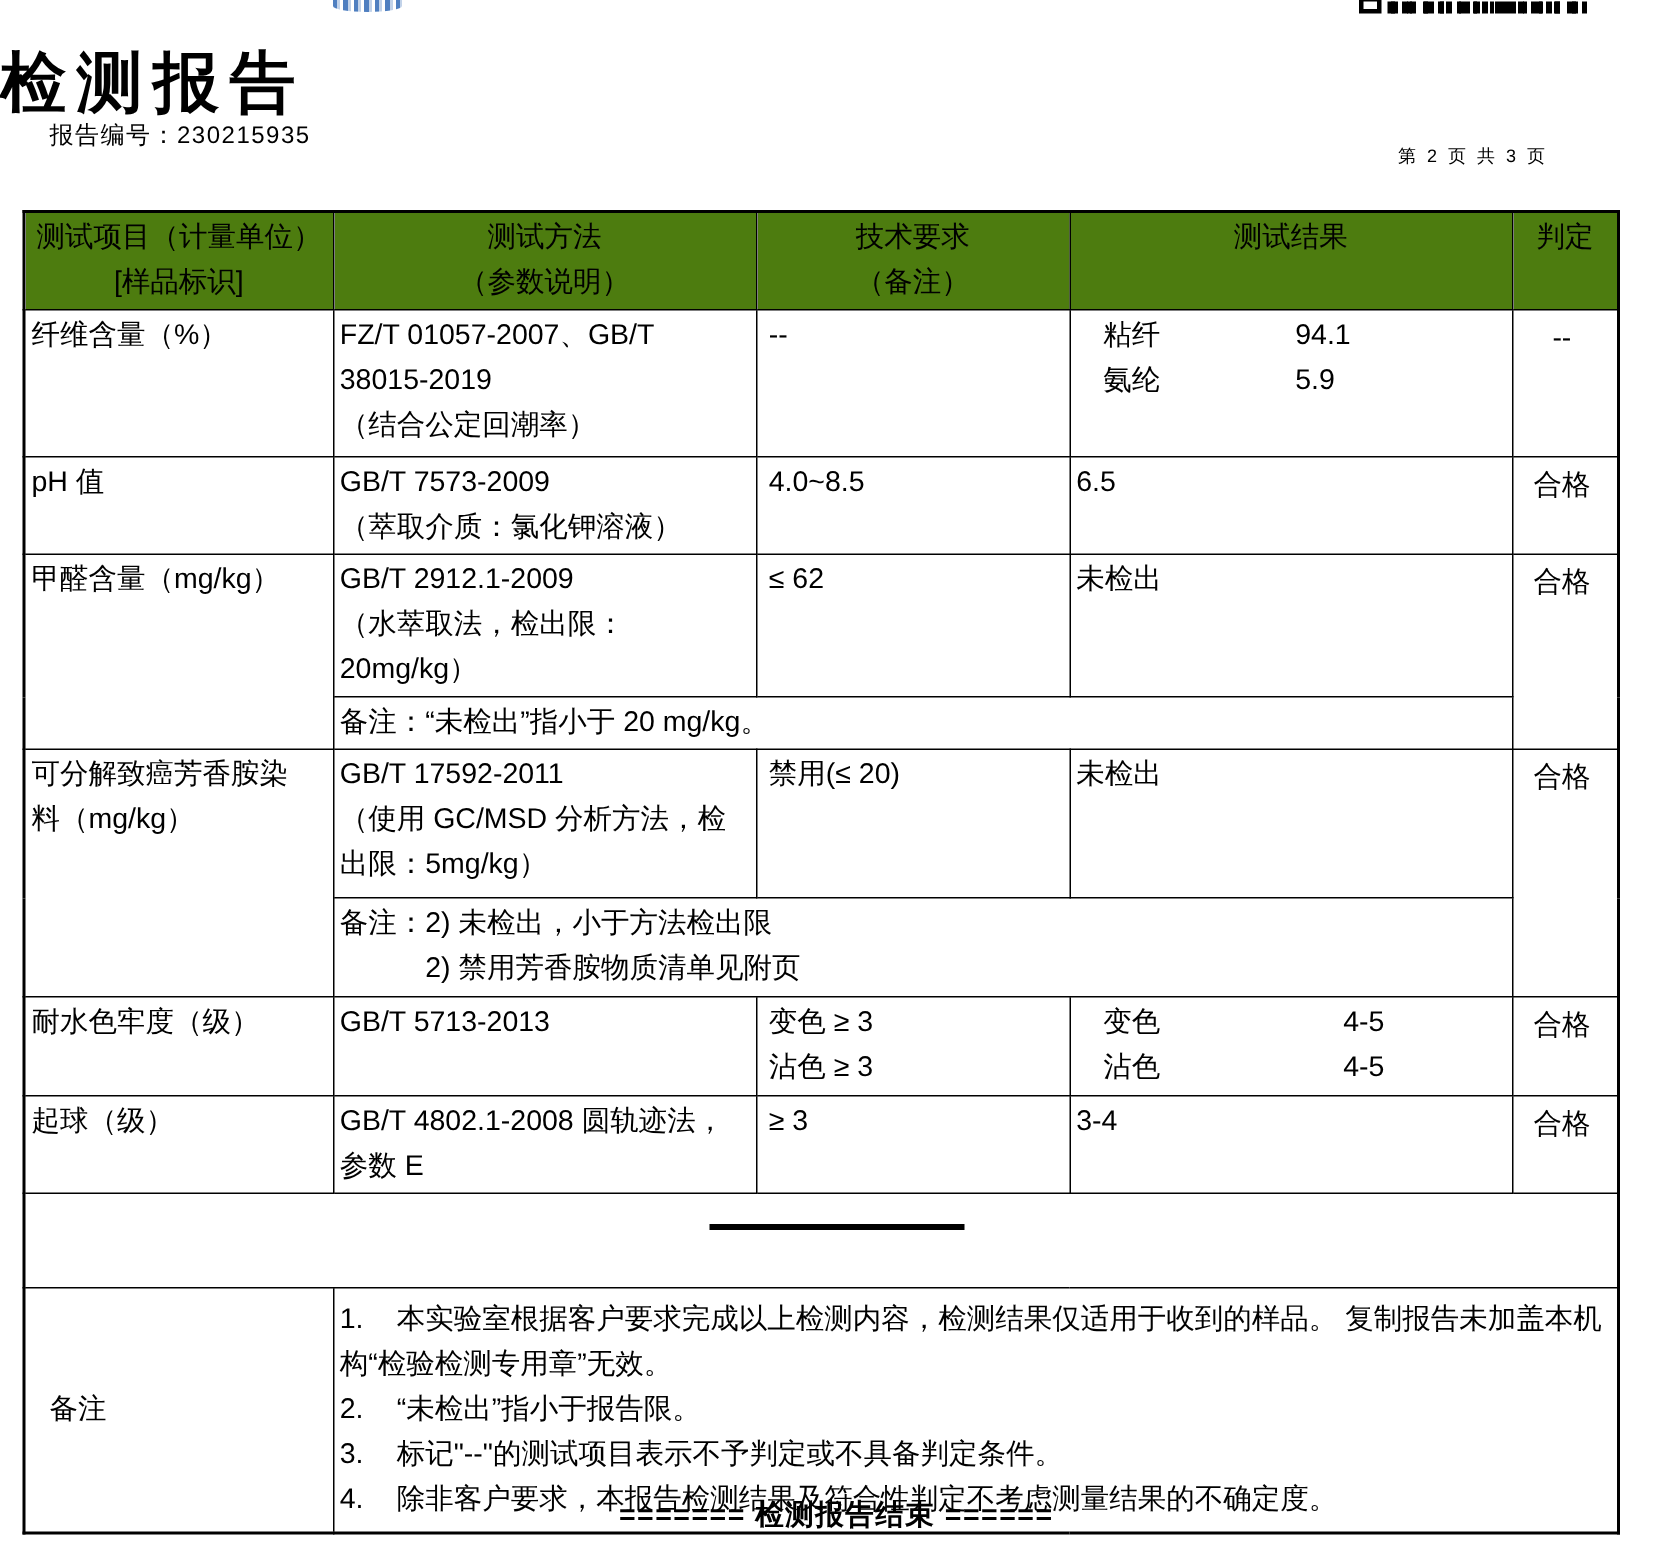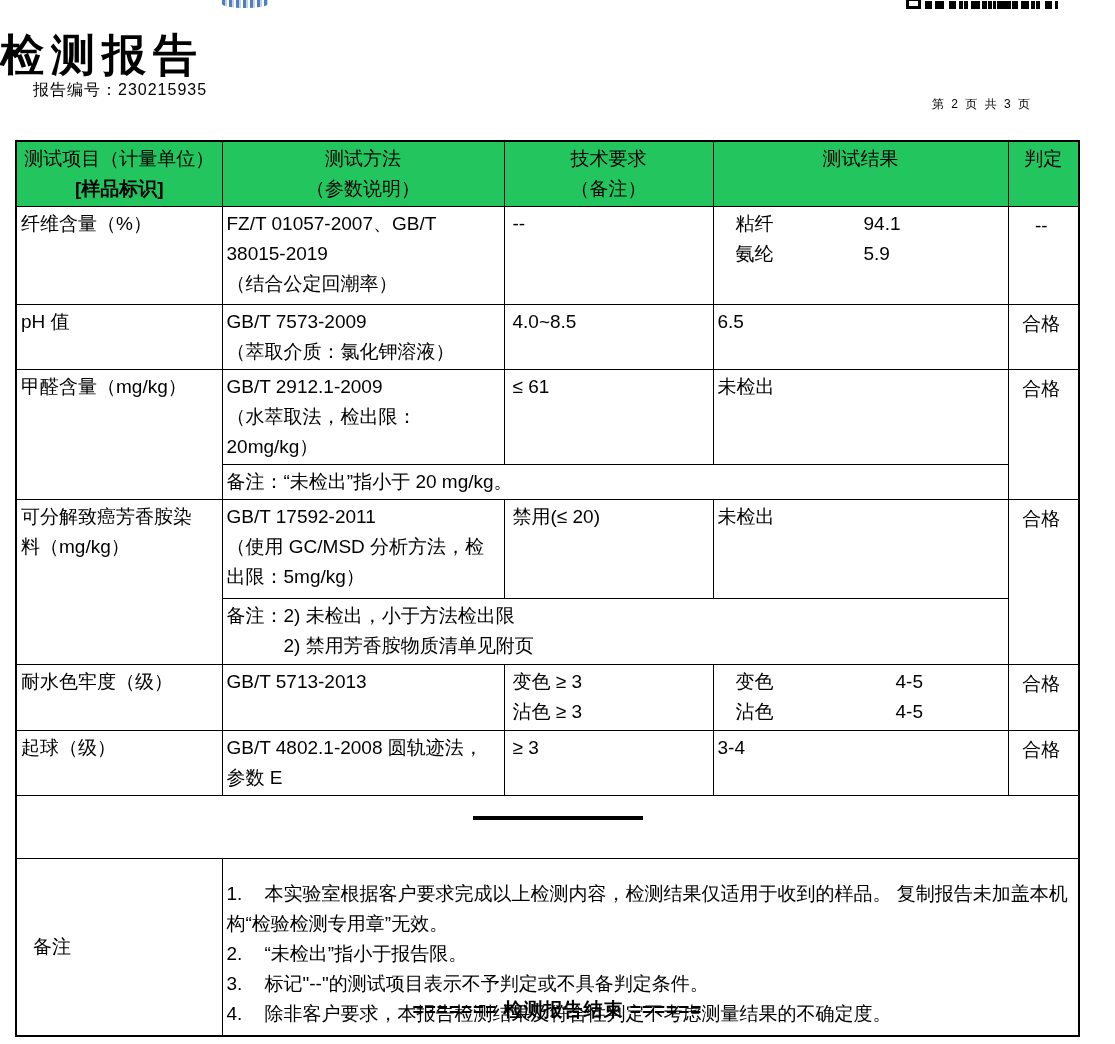--- a/index.html
+++ b/index.html
@@ -18,35 +18,35 @@
   .title{position:absolute;top:26px;left:0;width:100%;margin:0;text-align:left;
     font-size:44px;font-weight:bold;letter-spacing:7px;}
   .report-no{position:absolute;top:80px;left:33px;font-size:16px;letter-spacing:1px;}
   .page-info{position:absolute;top:96px;right:83px;font-size:12px;letter-spacing:2px;}
 
   
   table{position:absolute;top:140px;left:15px;width:1063px;border-collapse:collapse;table-layout:fixed;
     font-size:19px;line-height:30px;border:2px solid #000;}
   th,td{border:1px solid #000;vertical-align:top;text-align:left;font-weight:normal;
     padding:2px 8px 2px 4px;overflow:hidden;}
-  tr.hdr th{background:#22c55e;text-align:center;padding:2px 2px;}
-  tr.hdr th .b{font-weight:bold;}
+  tr.hdr th{background:#4d7c0f;text-align:center;padding:2px 2px;}
+  tr.hdr th .b{font-weight:normal;}
   .c-item{}
   .c-verdict{text-align:center;padding-top:4px;}
   .c-req{padding-left:8px;}
   .c-res{padding-left:22px;}
   .rline{display:flex;}
   .rname{display:inline-block;width:128px;flex:none;}
   .rname2{display:inline-block;width:160px;flex:none;}
   .note-cell{padding-left:4px;}
   .note-indent{padding-left:57px;}
   .dash-cell{padding:0;}
   .dash{width:170px;height:4px;background:#000;margin:20px auto 0 auto;position:relative;left:10px;}
   .remarks-label{vertical-align:middle;padding-left:16px;}
-  .remarks-body{padding:20px 6px 6px 4px;line-height:30px;}
+  .remarks-body{padding:6px 6px 6px 4px;line-height:30px;}
   .remark-item .num{display:inline-block;width:38px;}
   .footer{position:absolute;top:997px;left:0;width:100%;text-align:center;
     font-size:19px;font-weight:bold;letter-spacing:1px;}
 </style>
 </head>
 <body>
 
 <div class="logo-left"></div>
 <div class="logo-right">
   <span class="lr-box"></span>
@@ -117,21 +117,21 @@
     <td>6.5</td>
     <td class="c-verdict">合格</td>
   </tr>
 
   <tr style="height:69px">
     <td class="c-item" rowspan="2">甲醛含量（mg/kg）</td>
     <td>
       <div>GB/T 2912.1-2009</div>
       <div>（水萃取法，检出限：20mg/kg）</div>
     </td>
-    <td class="c-req">≤ 61</td>
+    <td class="c-req">≤ 62</td>
     <td>未检出</td>
     <td class="c-verdict" rowspan="2">合格</td>
   </tr>
   <tr style="height:34px">
     <td colspan="3" class="note-cell">备注：“未检出”指小于 20 mg/kg。</td>
   </tr>
 
   <tr style="height:99px">
     <td class="c-item" rowspan="2">
       <div>可分解致癌芳香胺染</div>

